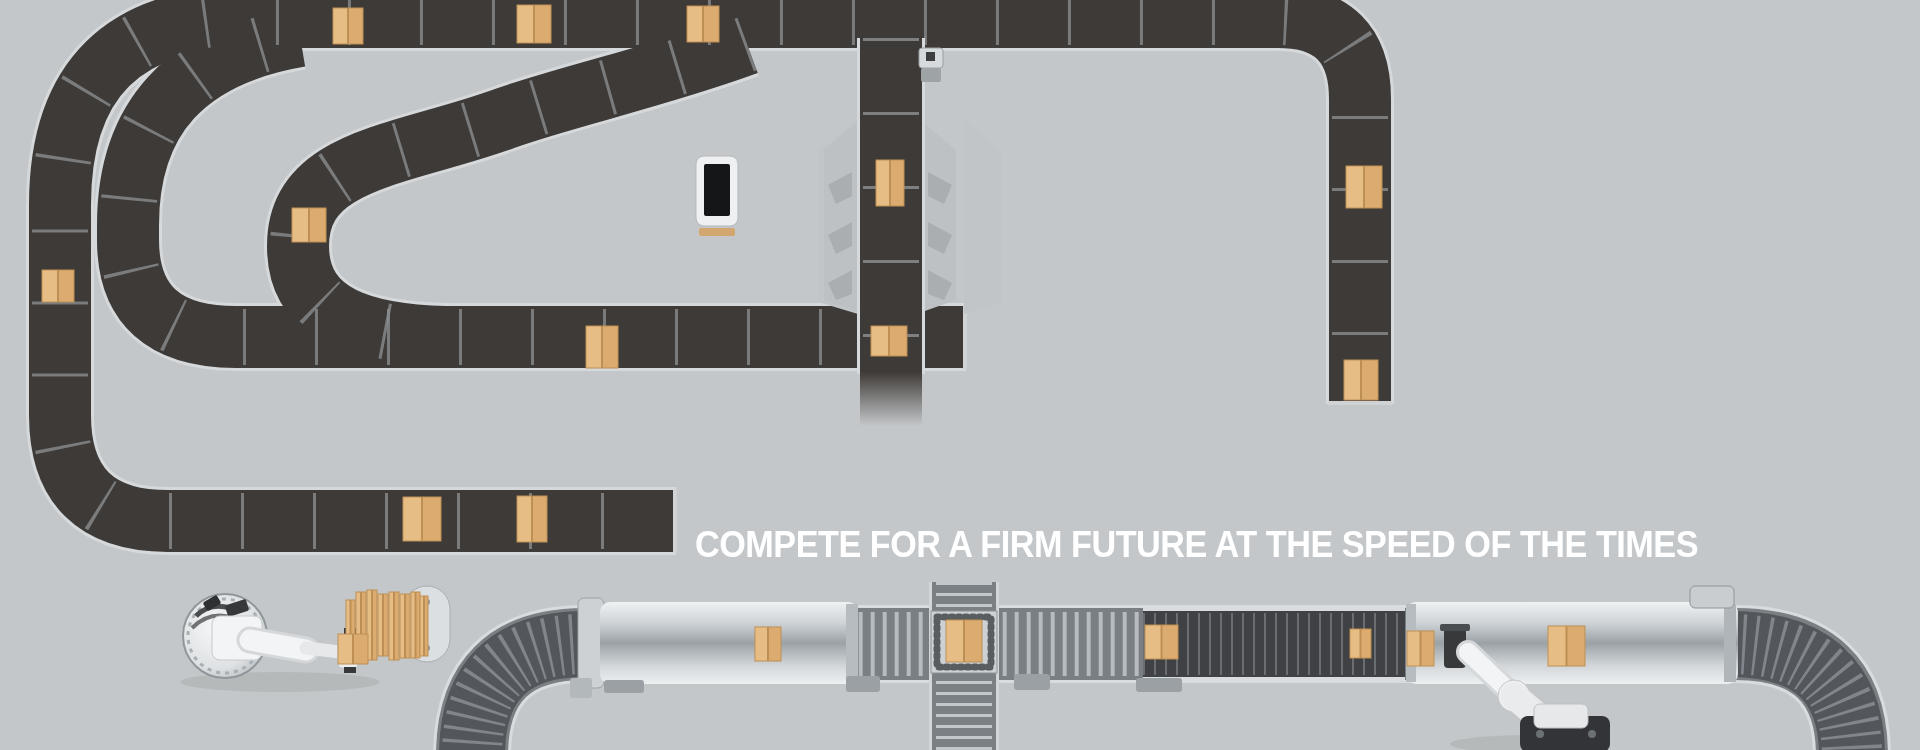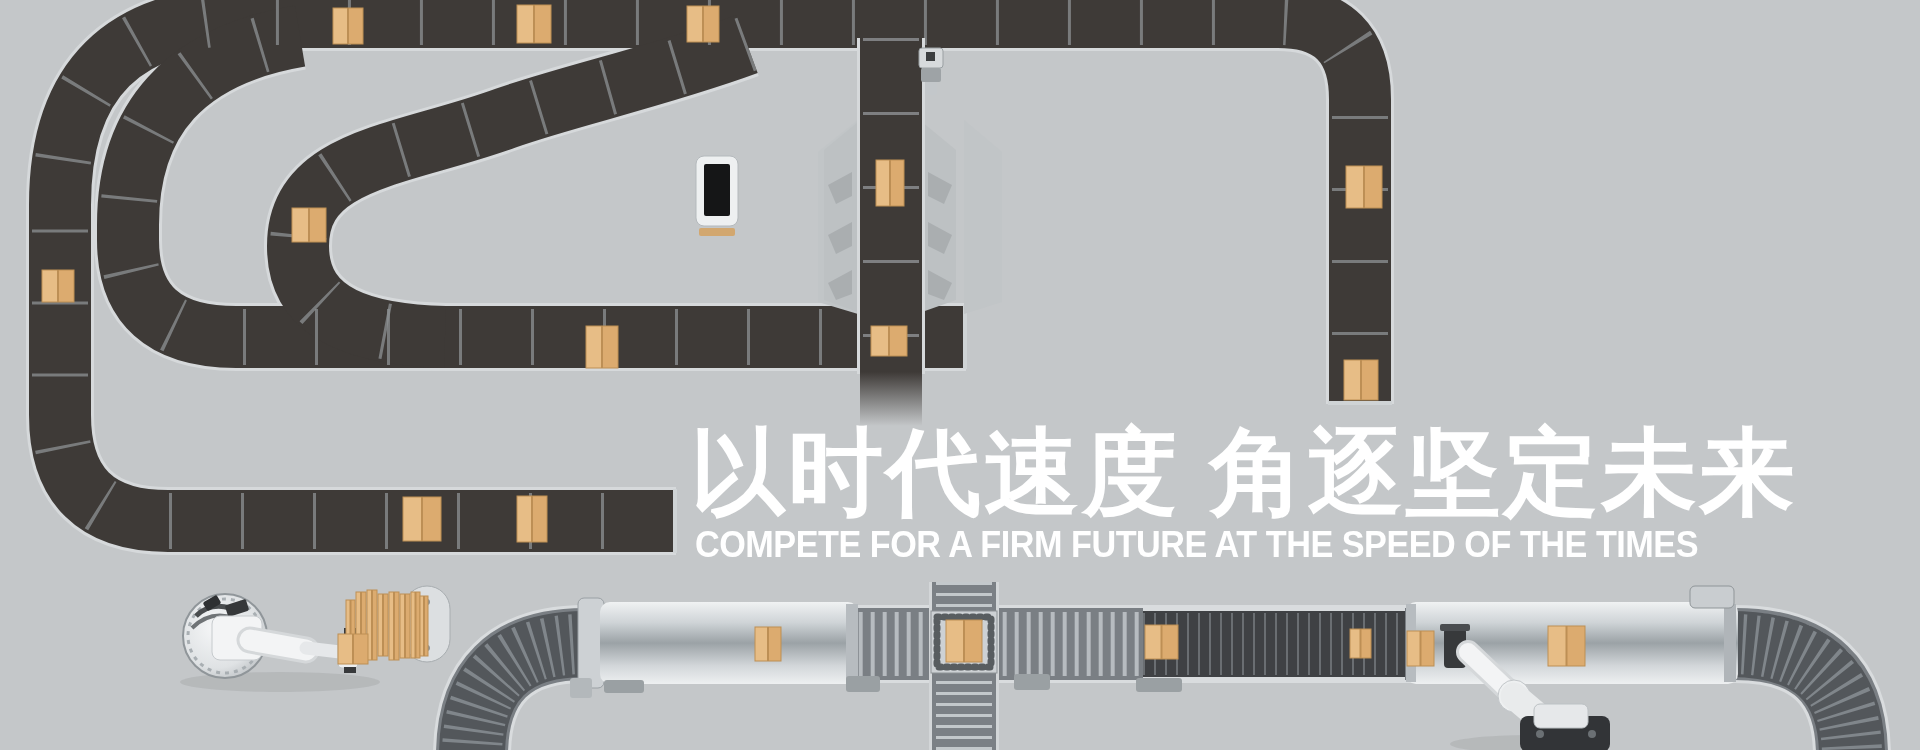--- a/index.html
+++ b/index.html
@@ -354,15 +354,14 @@
       <path d="M 1468 652 L 1512 694" stroke="var(--robot_white,#f3f4f5)" stroke-width="18" stroke-linecap="round" fill="none"></path>
       <circle cx="1514" cy="696" r="16" fill="#eef0f1" stroke="#c2c6c9"></circle>
       <path d="M 1514 696 L 1552 728" stroke="#e9ebec" stroke-width="27" stroke-linecap="round" fill="none"></path>
       <rect x="1520" y="716" width="90" height="36" rx="8" fill="#323437"></rect>
       <rect x="1534" y="704" width="54" height="24" rx="6" fill="#e6e8ea" stroke="#bcc1c4"></rect>
       <circle cx="1540" cy="734" r="4" fill="#6b7074"></circle>
       <circle cx="1592" cy="734" r="4" fill="#6b7074"></circle>
     </g>
   </svg>
 
-  <div class="headline" id="headline-zh">以时代速度 角逐坚定未来</div>
   <div class="headline" id="headline-en">COMPETE FOR A FIRM FUTURE AT THE SPEED OF THE TIMES</div>
 </div>
 
 </body></html>

